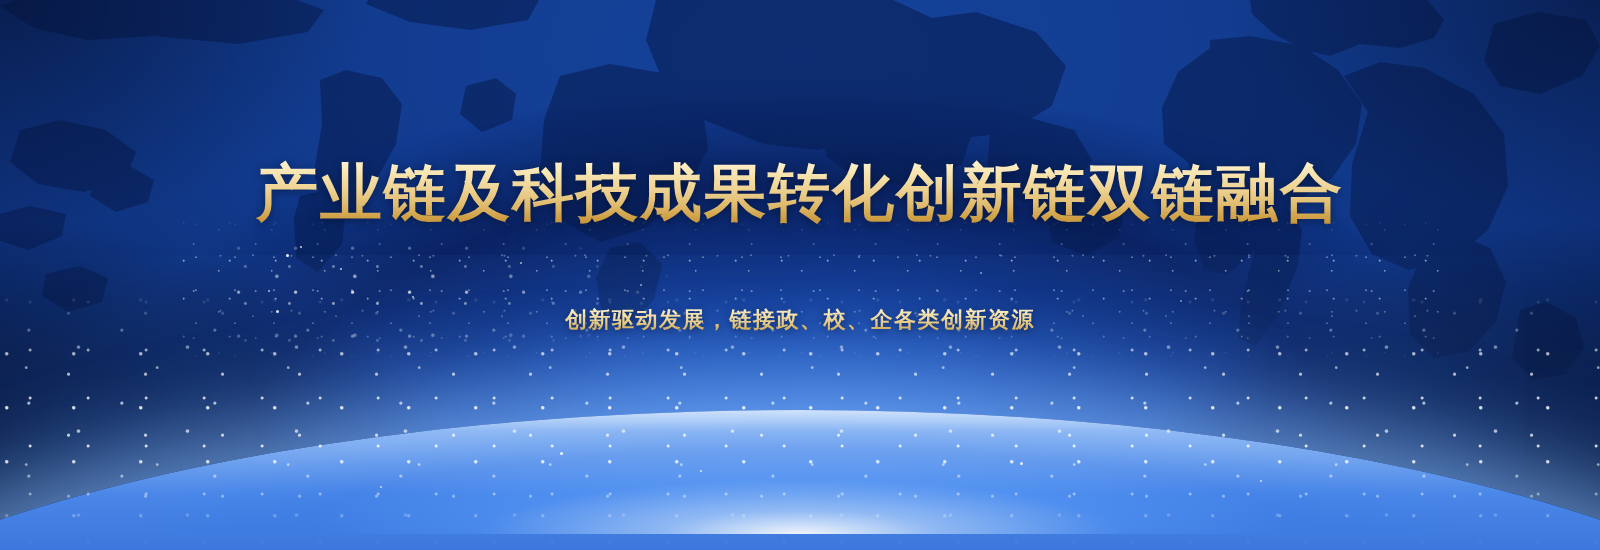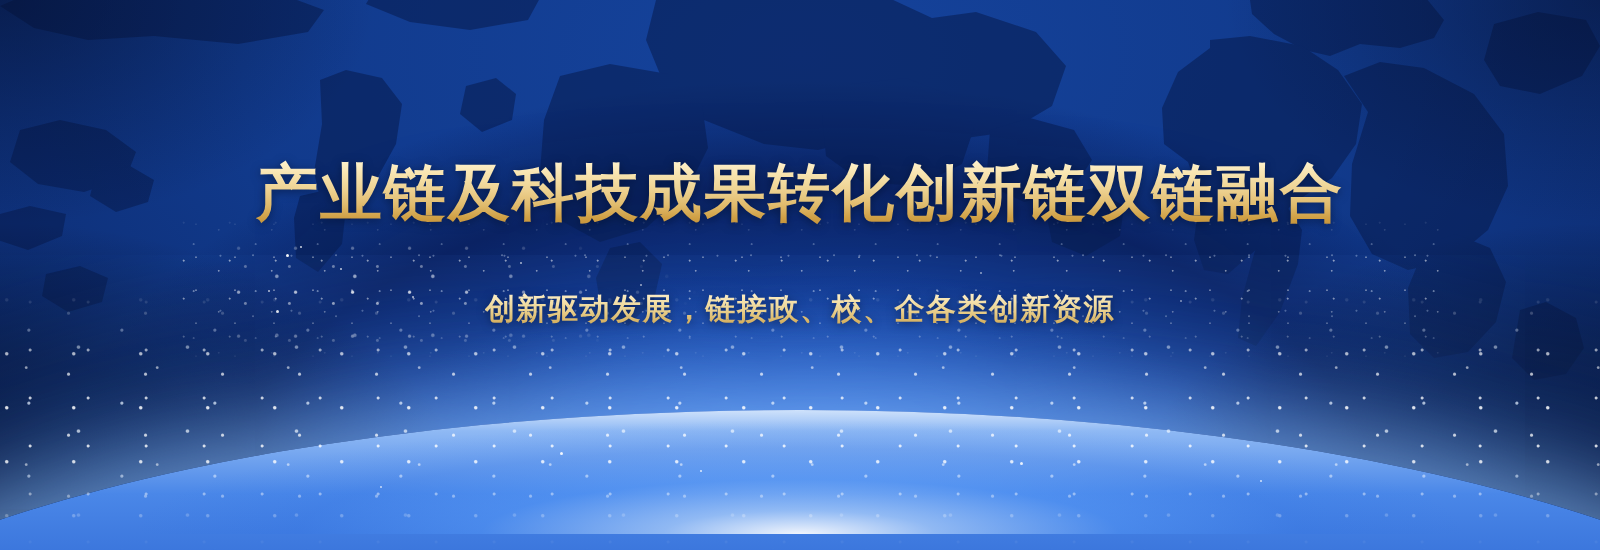--- a/index.html
+++ b/index.html
@@ -105,39 +105,39 @@
             mask-image:linear-gradient(180deg, rgba(0,0,0,0) 0%, rgba(0,0,0,.85) 30%, rgba(0,0,0,.95) 62%, rgba(0,0,0,.25) 88%, rgba(0,0,0,0) 100%);
   }
 
   
   .content{
     position:absolute;left:0;top:0;width:1600px;height:550px;
     display:flex;flex-direction:column;align-items:center;
     text-align:center;
   }
   .main-title{
-    margin:0;
+    margin:16px;
     margin-top:160px;
     font-size:62px;
     line-height:1.06;
     font-weight:700;
     letter-spacing:2px;
     white-space:nowrap;
     background:linear-gradient(180deg,
       #fff3cf 0%, #f7e3ae 22%, #edd190 46%, #e0bb6d 68%, #cf9f44 88%, #c2913a 100%);
     -webkit-background-clip:text;
             background-clip:text;
     color:transparent;
     -webkit-text-fill-color:transparent;
     filter:drop-shadow(0 2px 5px rgba(2,12,40,.55));
   }
   .sub-title{
     margin:0;
     margin-top:63px;
-    font-size:30px;
+    font-size:22px;
     font-weight:600;
     letter-spacing:1.5px;
     white-space:nowrap;
     background:linear-gradient(180deg,
       #fff6da 0%, #f6e4b2 26%, #e9cf8c 54%, #dab govern 0%, #d7b466 78%, #c79a3e 100%);
     background:linear-gradient(180deg,
       #fff6da 0%, #f6e4b2 26%, #e9cf8c 54%, #d7b466 78%, #c79a3e 100%);
     -webkit-background-clip:text;
             background-clip:text;
     color:transparent;

